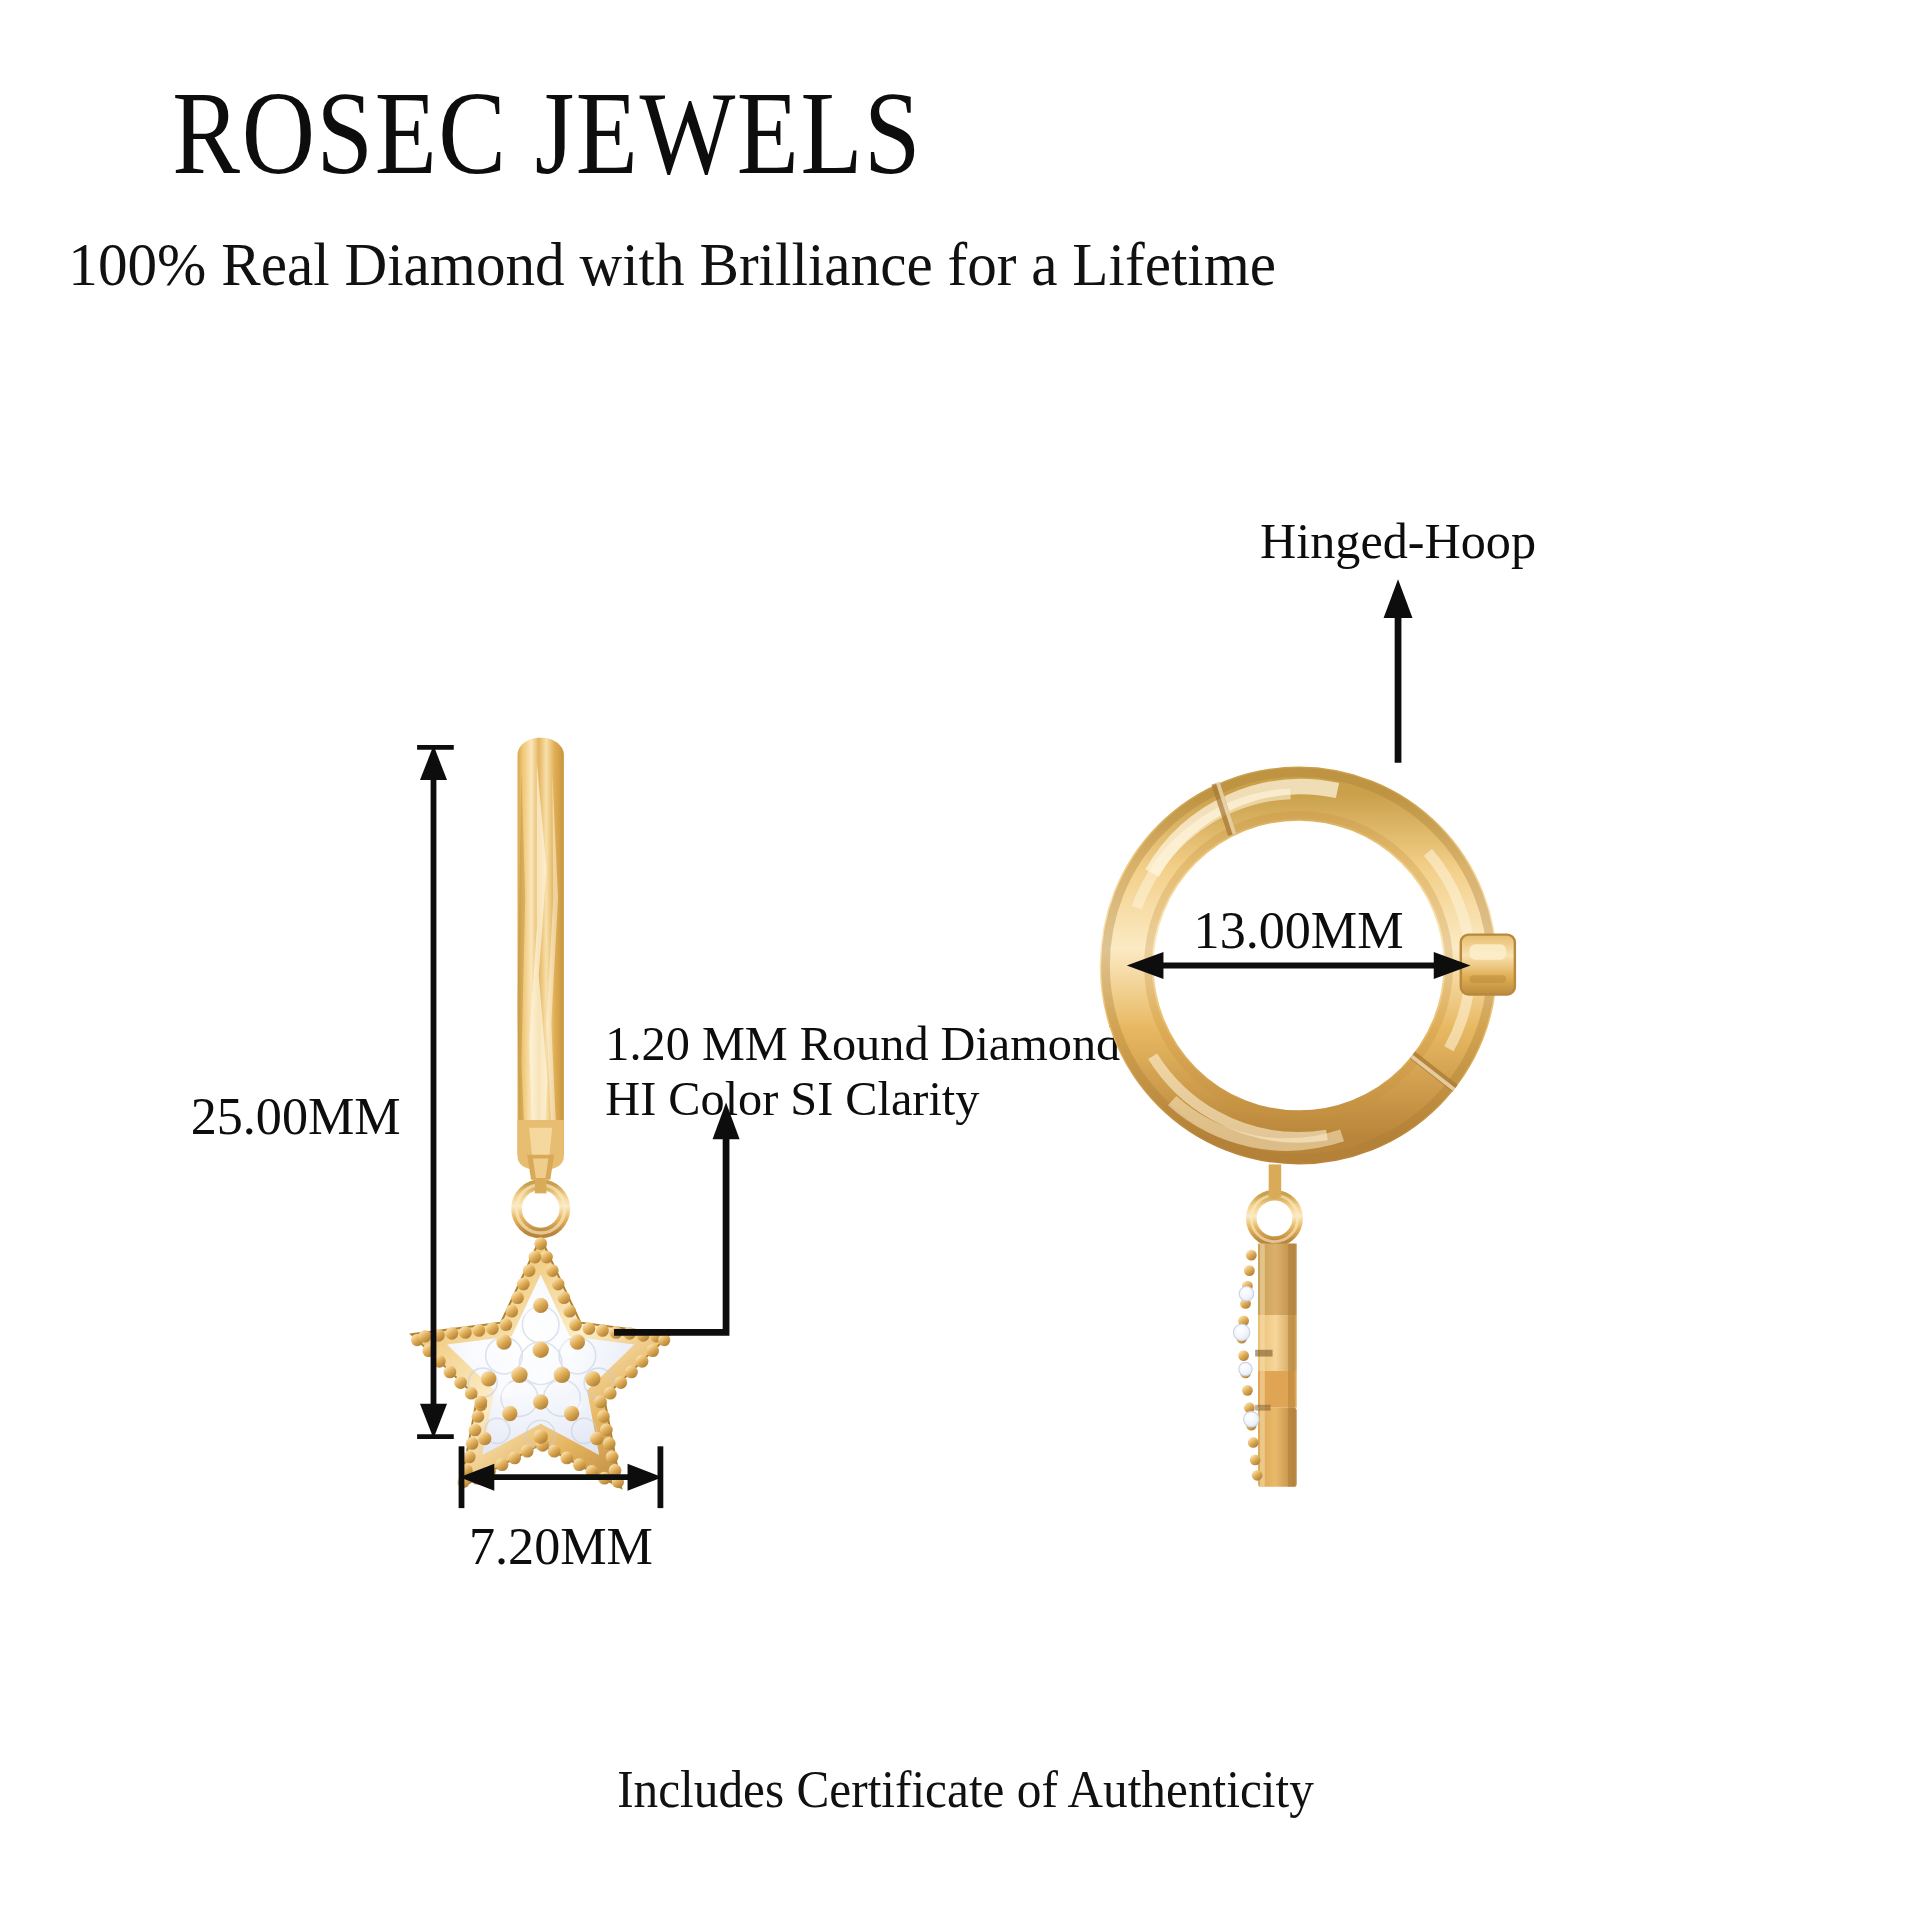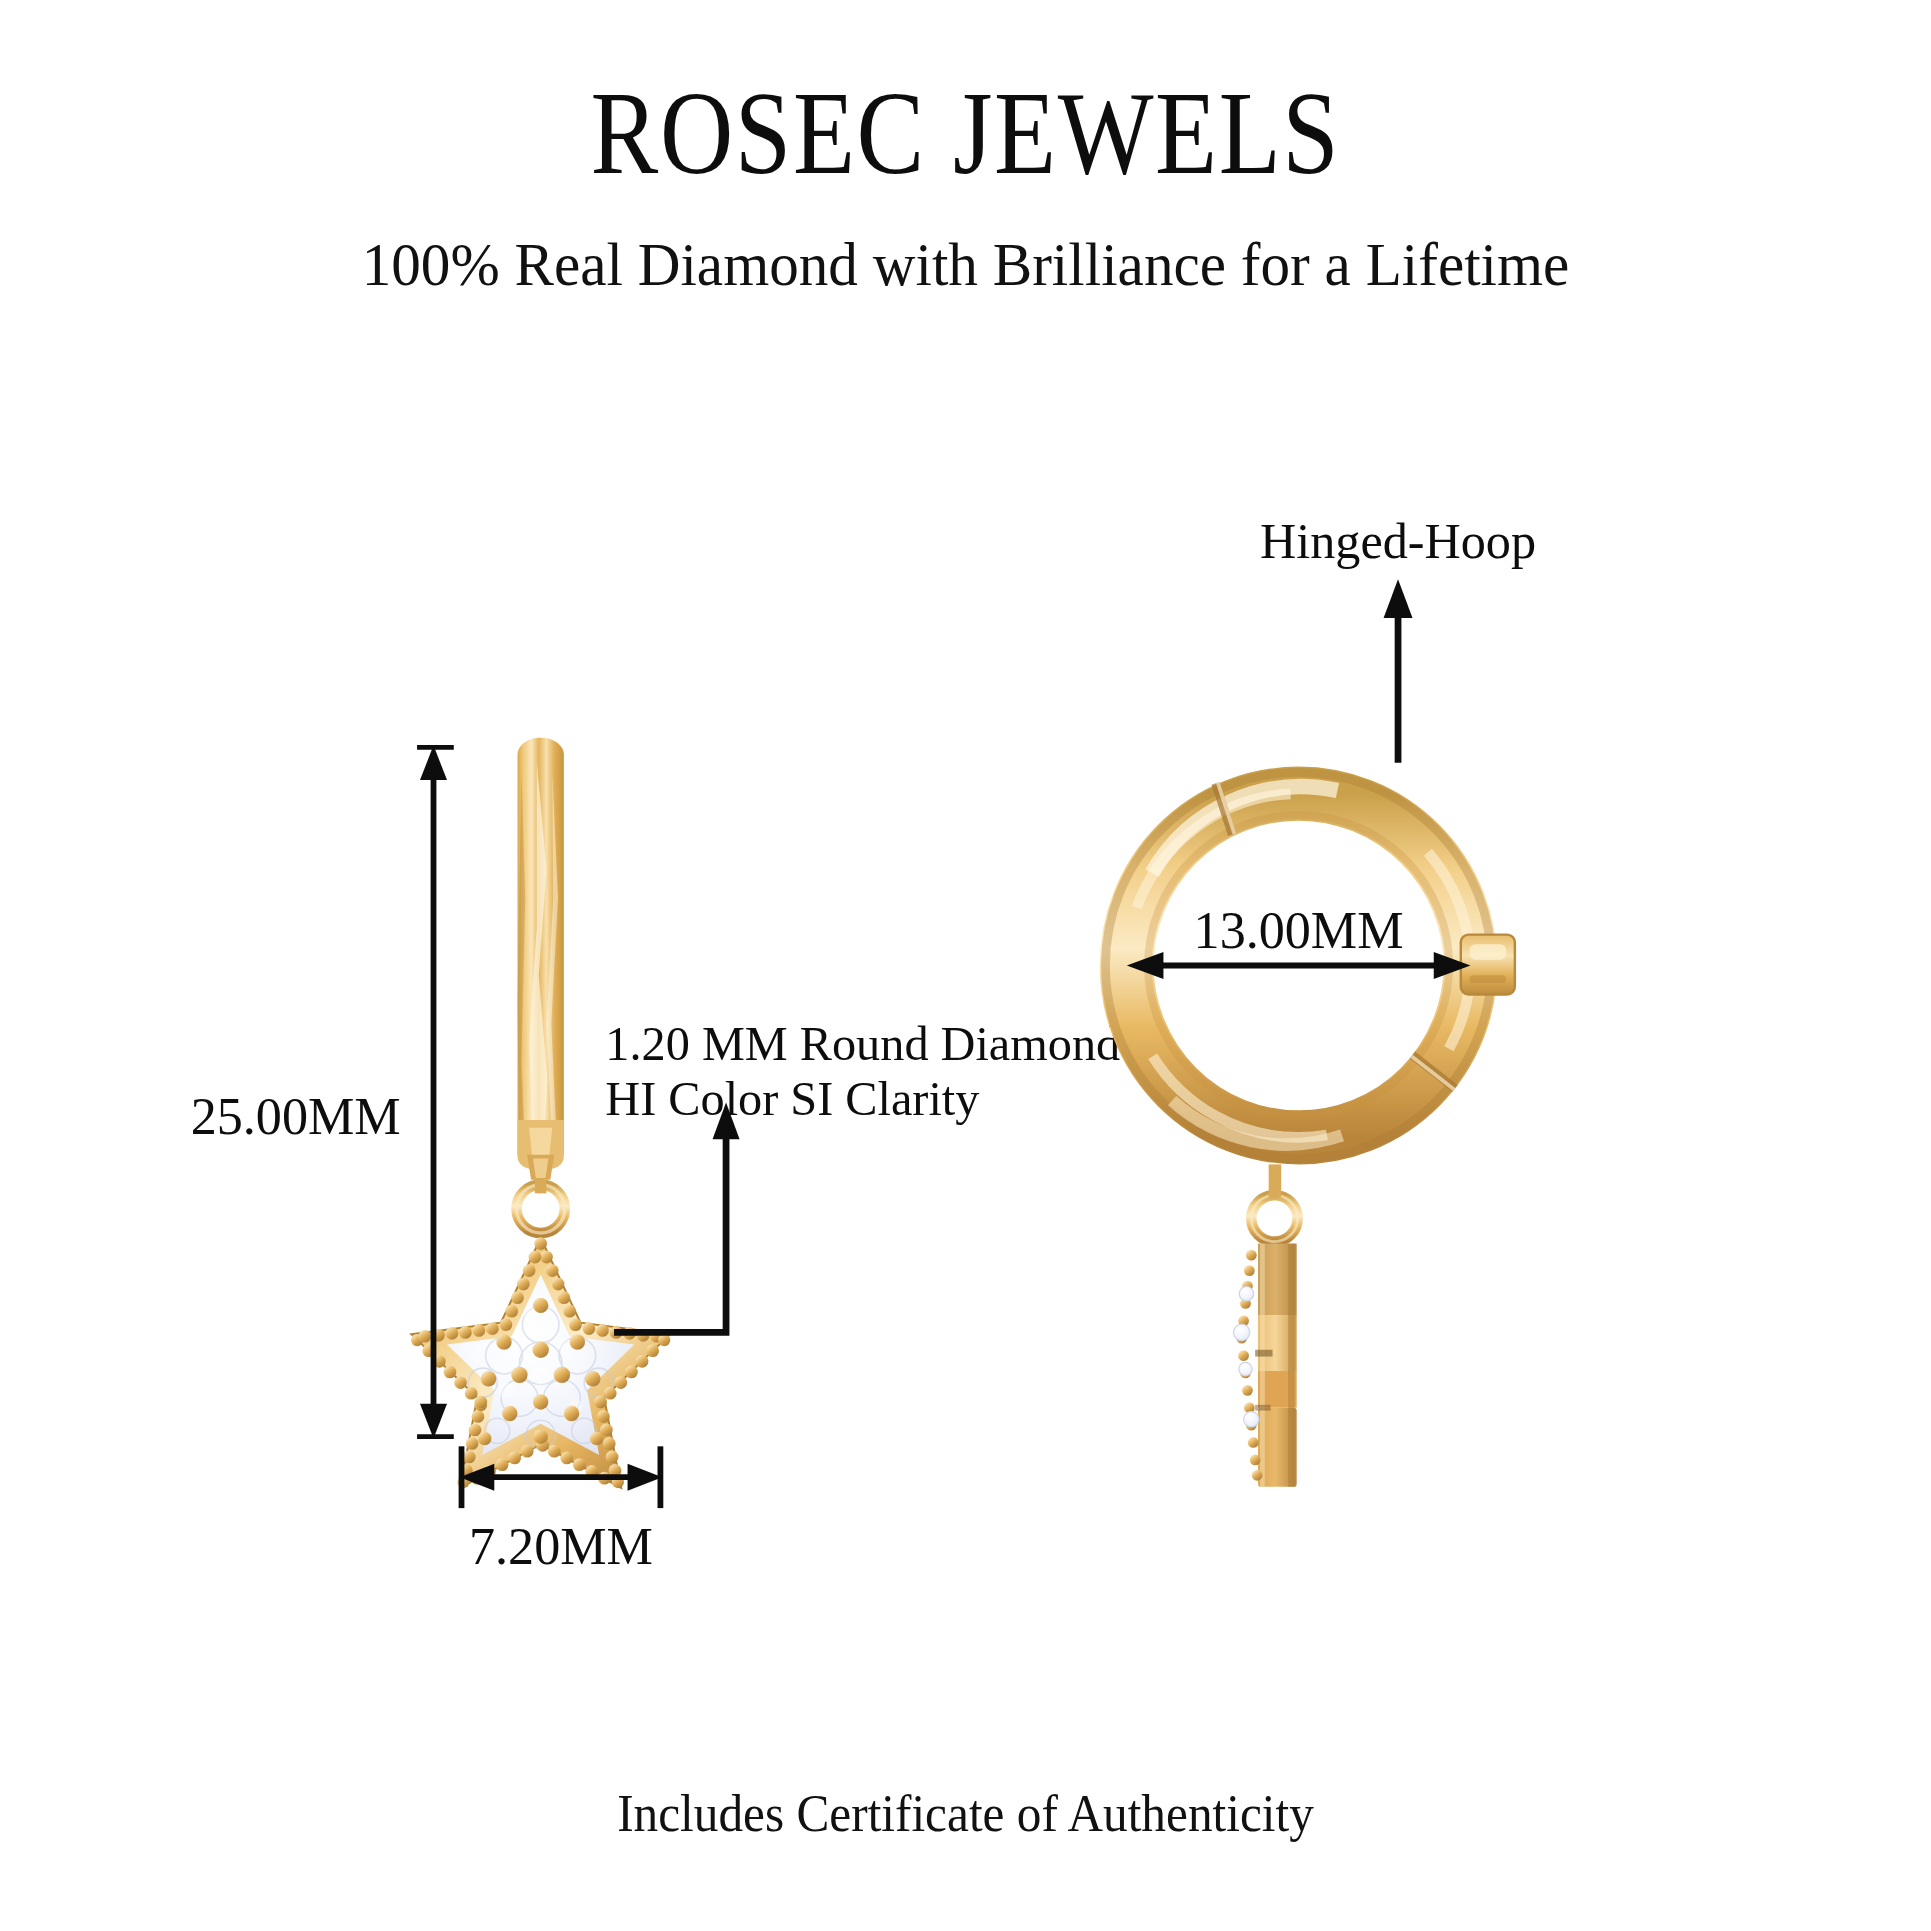--- a/index.html
+++ b/index.html
@@ -15,21 +15,21 @@
     color: #111111;
     position: relative;
     overflow: hidden;
   }
 
   
   #header {
     position: absolute;
     top: 0; left: 0;
     width: 1931px;
-    text-align: center;
+    padding-left: 40px;
   }
 
   #brand-title {
     font-family: "Liberation Serif", "DejaVu Serif", serif;
     font-size: 118px;
     line-height: 1.0;
     letter-spacing: 1.9px;
     font-weight: 400;
     color: #0d0d0d;
     margin-top: 75px;
@@ -46,21 +46,20 @@
     transform: scaleX(0.97);
   }
 
   
   #footer {
     position: absolute;
     left: 0;
     top: 1759px;
     width: 1931px;
     text-align: center;
-    margin-top: 24px;
   }
   #footer-text {
     font-family: "Liberation Serif", "DejaVu Serif", serif;
     font-size: 53px;
     color: #111111;
     transform: scaleX(0.93);
   }
 
   
   #stage {

